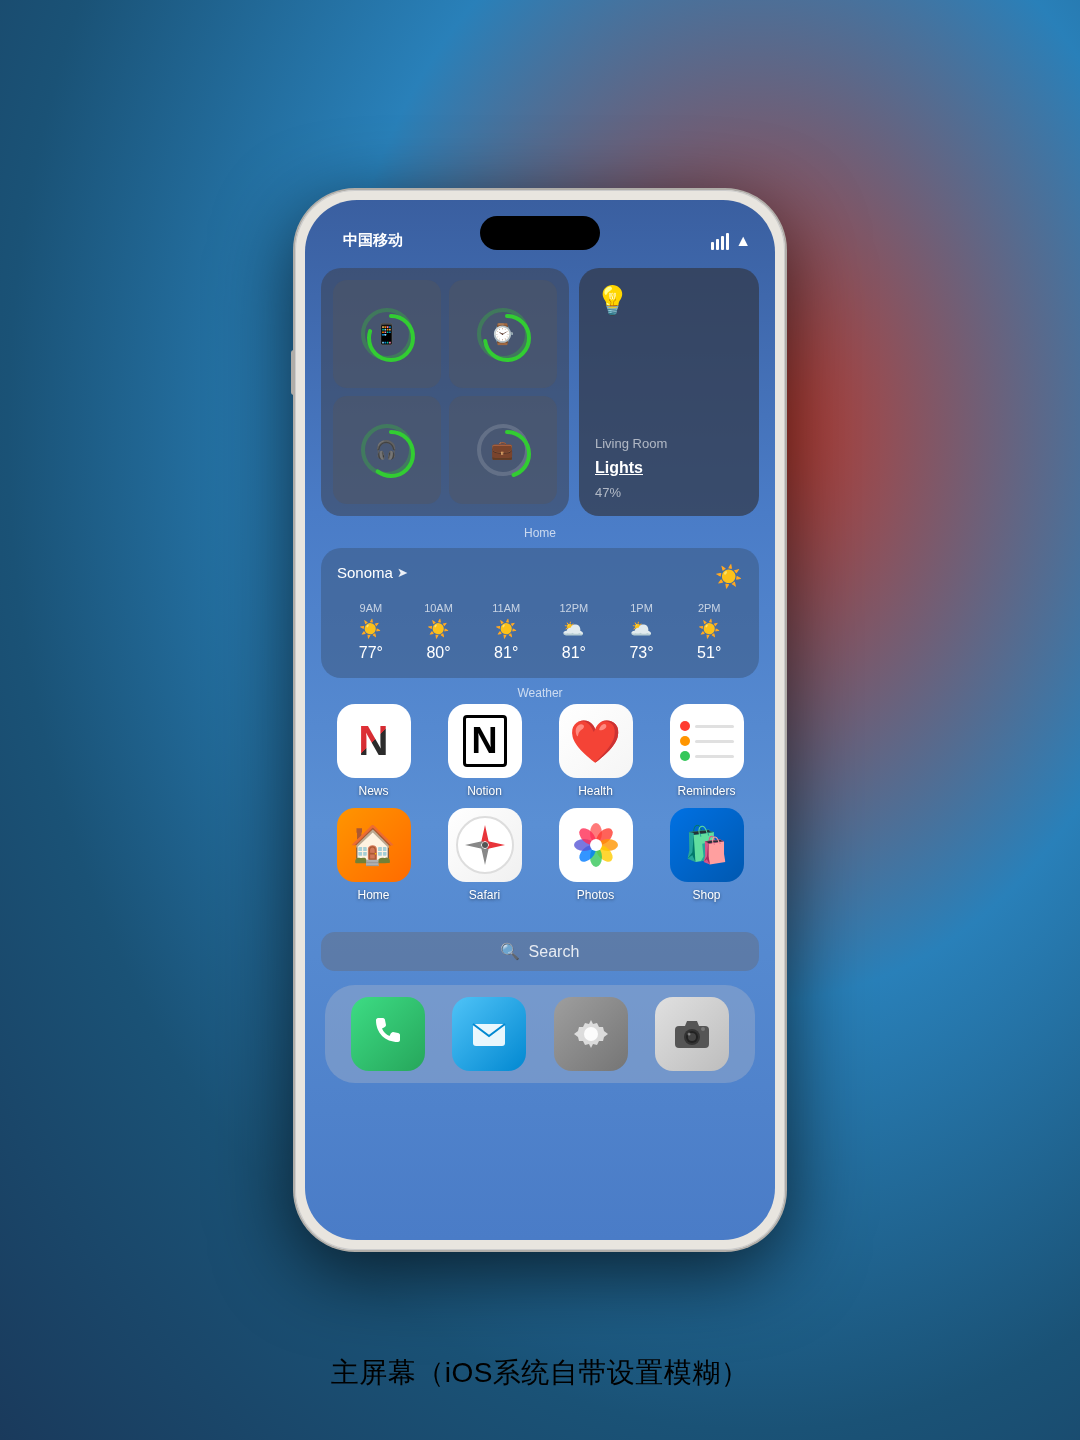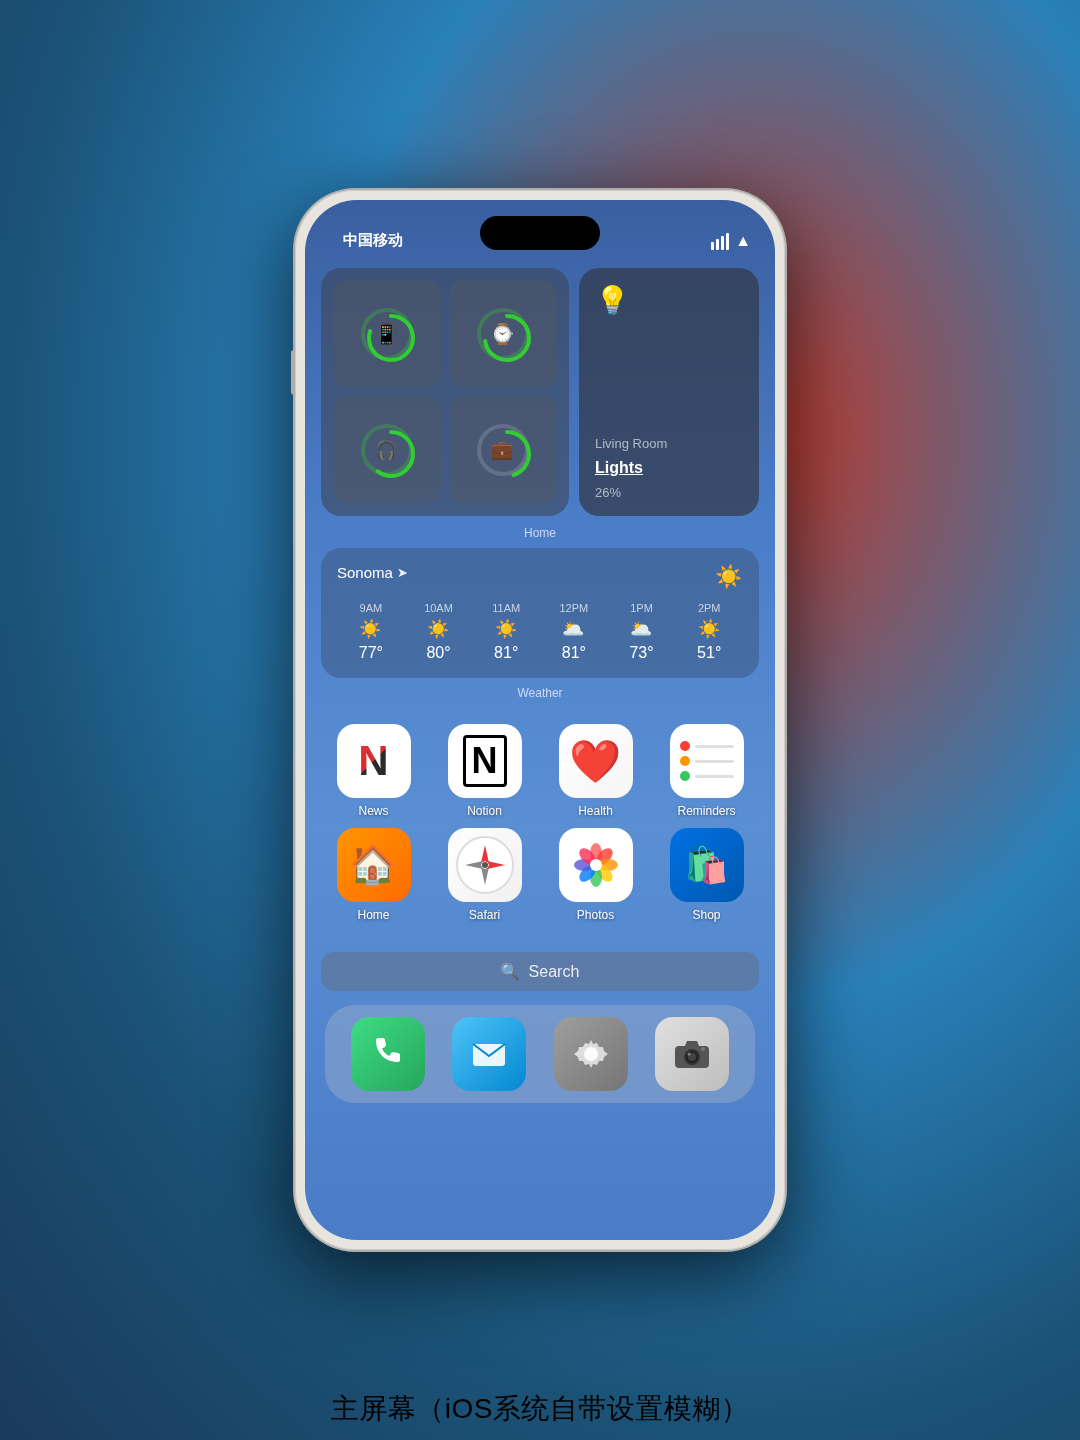--- a/index.html
+++ b/index.html
@@ -10,21 +10,21 @@
       font-family: -apple-system, 'SF Pro Display', 'Helvetica Neue', sans-serif;
       background: radial-gradient(ellipse at 70% 30%, #c0392b 0%, #2980b9 40%, #1a5276 70%, #1a3a5c 100%);
       display: flex;
       flex-direction: column;
       align-items: center;
       justify-content: center;
     }
 
     .page-caption {
       position: absolute;
-      bottom: 12px;
+      bottom: 48px;
       left: 0; right: 0;
       text-align: center;
       color: #000;
       font-size: 28px;
       font-weight: 500;
       letter-spacing: 0.5px;
     }
 
     
     .phone {
@@ -281,21 +281,21 @@
 
     .weather-hour-temp {
       font-size: 16px;
       color: #fff;
     }
 
     .weather-label {
       text-align: center;
       font-size: 12px;
       color: rgba(255,255,255,0.7);
-      margin-bottom: 24px;
+      margin-bottom: 4px;
     }
 
     
     .app-grid {
       display: grid;
       grid-template-columns: repeat(4, 1fr);
       gap: 6px;
       margin-bottom: 10px;
     }
 
@@ -552,21 +552,21 @@
               <span style="font-size:18px;color:#fff;">💼</span>
             </div>
           </div>
         </div>
 
         <div class="home-widget">
           <span class="home-widget-icon">💡</span>
           <div style="flex:1"></div>
           <div class="home-widget-room">Living Room</div>
           <div class="home-widget-name">Lights</div>
-          <div class="home-widget-pct">26%</div>
+          <div class="home-widget-pct">47%</div>
         </div>
       </div>
 
       <div class="home-label">Home</div>
 
       <div class="weather-widget">
         <div class="weather-top">
           <div class="weather-location">
             <span>Sonoma</span>
             <span style="font-size:13px;color:rgba(255,255,255,0.9)">➤</span>

